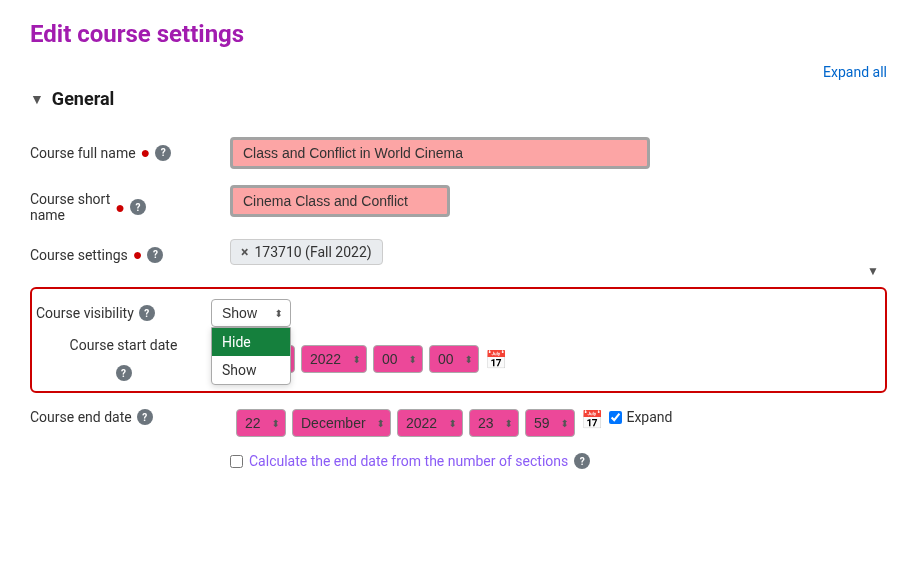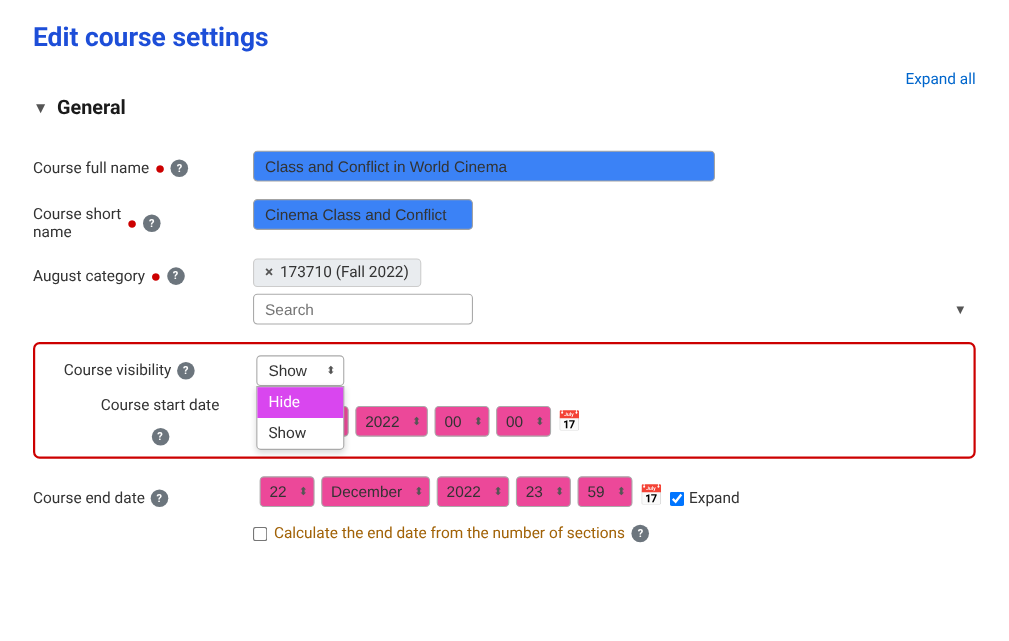--- a/index.html
+++ b/index.html
@@ -8,21 +8,21 @@
       font-size: 14px;
       color: #333;
       background: #fff;
       padding: 20px 30px;
       width: 917px;
       min-height: 583px;
     }
     h1 {
       font-size: 24px;
       font-weight: 700;
-      color: #1d4ed8;
+      color: #a21caf;
       margin-bottom: 16px;
     }
     .expand-all-row {
       display: flex;
       justify-content: flex-end;
       margin-bottom: 8px;
     }
     .expand-all-link {
       color: #0066cc;
       text-decoration: none;
@@ -77,28 +77,28 @@
       font-size: 10px;
       font-weight: bold;
       cursor: pointer;
     }
     .form-control {
       flex: 1;
     }
     .text-input {
       width: 420px;
       padding: 5px 10px;
-      border: 1px solid #a3a3a3;
+      border: 3px solid #a3a3a3;
       border-radius: 4px;
       font-size: 14px;
       color: #333;
-      background: #3b82f6;
+      background: #fca5a5;
     }
     .short-input {
-      width: 200px;
+      width: 220px;
     }
     .category-tag {
       display: inline-flex;
       align-items: center;
       gap: 6px;
       background: #e9ecef;
       border: 1px solid #ccc;
       border-radius: 4px;
       padding: 4px 10px;
       font-size: 14px;
@@ -128,21 +128,21 @@
       position: absolute;
       right: 8px;
       color: #555;
       pointer-events: none;
       font-size: 12px;
     }
     
     .visibility-section {
       border: 2px solid #c00;
       border-radius: 6px;
-      padding: 10px 26px;
+      padding: 10px 4px;
       margin-bottom: 16px;
       position: relative;
     }
     .visibility-row {
       display: flex;
       align-items: center;
       margin-bottom: 10px;
     }
     .visibility-label {
       width: 175px;
@@ -189,21 +189,21 @@
       min-width: 80px;
       box-shadow: 0 2px 6px rgba(0,0,0,0.15);
     }
     .dropdown-item {
       padding: 6px 10px;
       font-size: 14px;
       cursor: pointer;
       color: #333;
     }
     .dropdown-item.active {
-      background: #d946ef;
+      background: #15803d;
       color: #fff;
     }
     .start-date-row {
       display: flex;
       align-items: center;
       gap: 6px;
     }
     .start-date-label {
       width: 175px;
       display: flex;
@@ -231,21 +231,21 @@
     .date-select-wrap .select-arrow {
       right: 6px;
     }
     .calendar-icon {
       font-size: 18px;
       color: #555;
       cursor: pointer;
     }
     .end-date-row {
       display: flex;
-      align-items: flex-end;
+      align-items: flex-start;
       margin-bottom: 16px;
       gap: 6px;
     }
     .end-date-label {
       width: 200px;
       display: flex;
       align-items: center;
       gap: 5px;
       font-size: 14px;
       color: #333;
@@ -259,21 +259,21 @@
     }
     .checkbox-row {
       display: flex;
       align-items: center;
       margin-bottom: 10px;
       padding-left: 200px;
       gap: 6px;
     }
     .checkbox-label {
       font-size: 14px;
-      color: #a16207;
+      color: #8b5cf6;
     }
   </style>
 </head>
 <body>
 
 <h1>Edit course settings</h1>
 
 <div class="expand-all-row">
   <a class="expand-all-link">Expand all</a>
 </div>
@@ -300,31 +300,30 @@
     <span class="required-icon">●</span>
     <span class="help-icon">?</span>
   </div>
   <div class="form-control">
     <input type="text" class="text-input short-input" value="Cinema Class and Conflict" style="">
   </div>
 </div>
 
 <div class="form-row">
   <div class="form-label">
-    <span>August category</span>
+    <span>Course settings</span>
     <span class="required-icon">●</span>
     <span class="help-icon">?</span>
   </div>
   <div class="form-control">
     <div class="category-tag">
       <span class="remove-x">×</span>
       <span>173710 (Fall 2022)</span>
     </div>
     <div class="search-dropdown">
-      <input type="text" class="search-input" placeholder="Search" style="">
       <span class="dropdown-arrow">▼</span>
     </div>
   </div>
 </div>
 
 <div class="visibility-section">
 
   <div class="visibility-row">
     <div class="visibility-label">
       <span>Course visibility</span>

